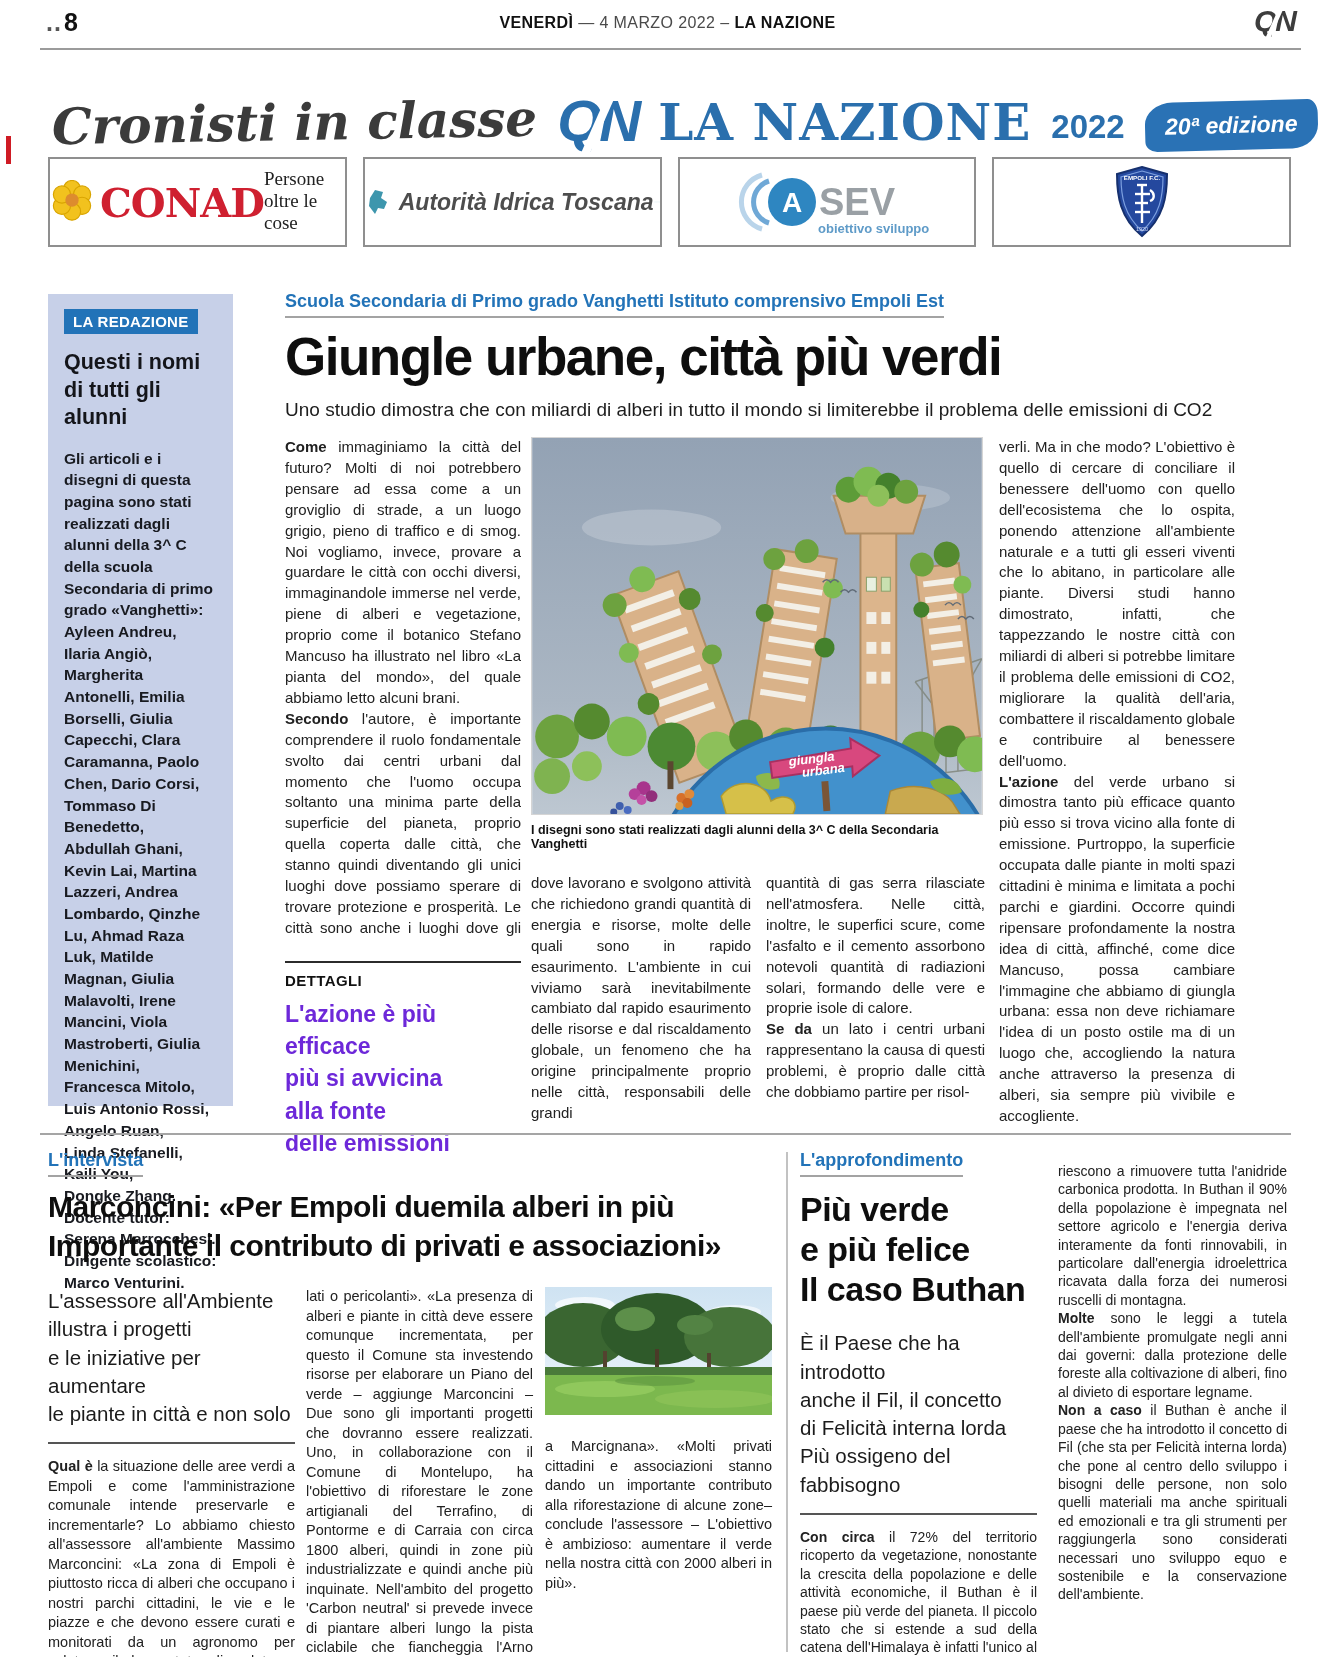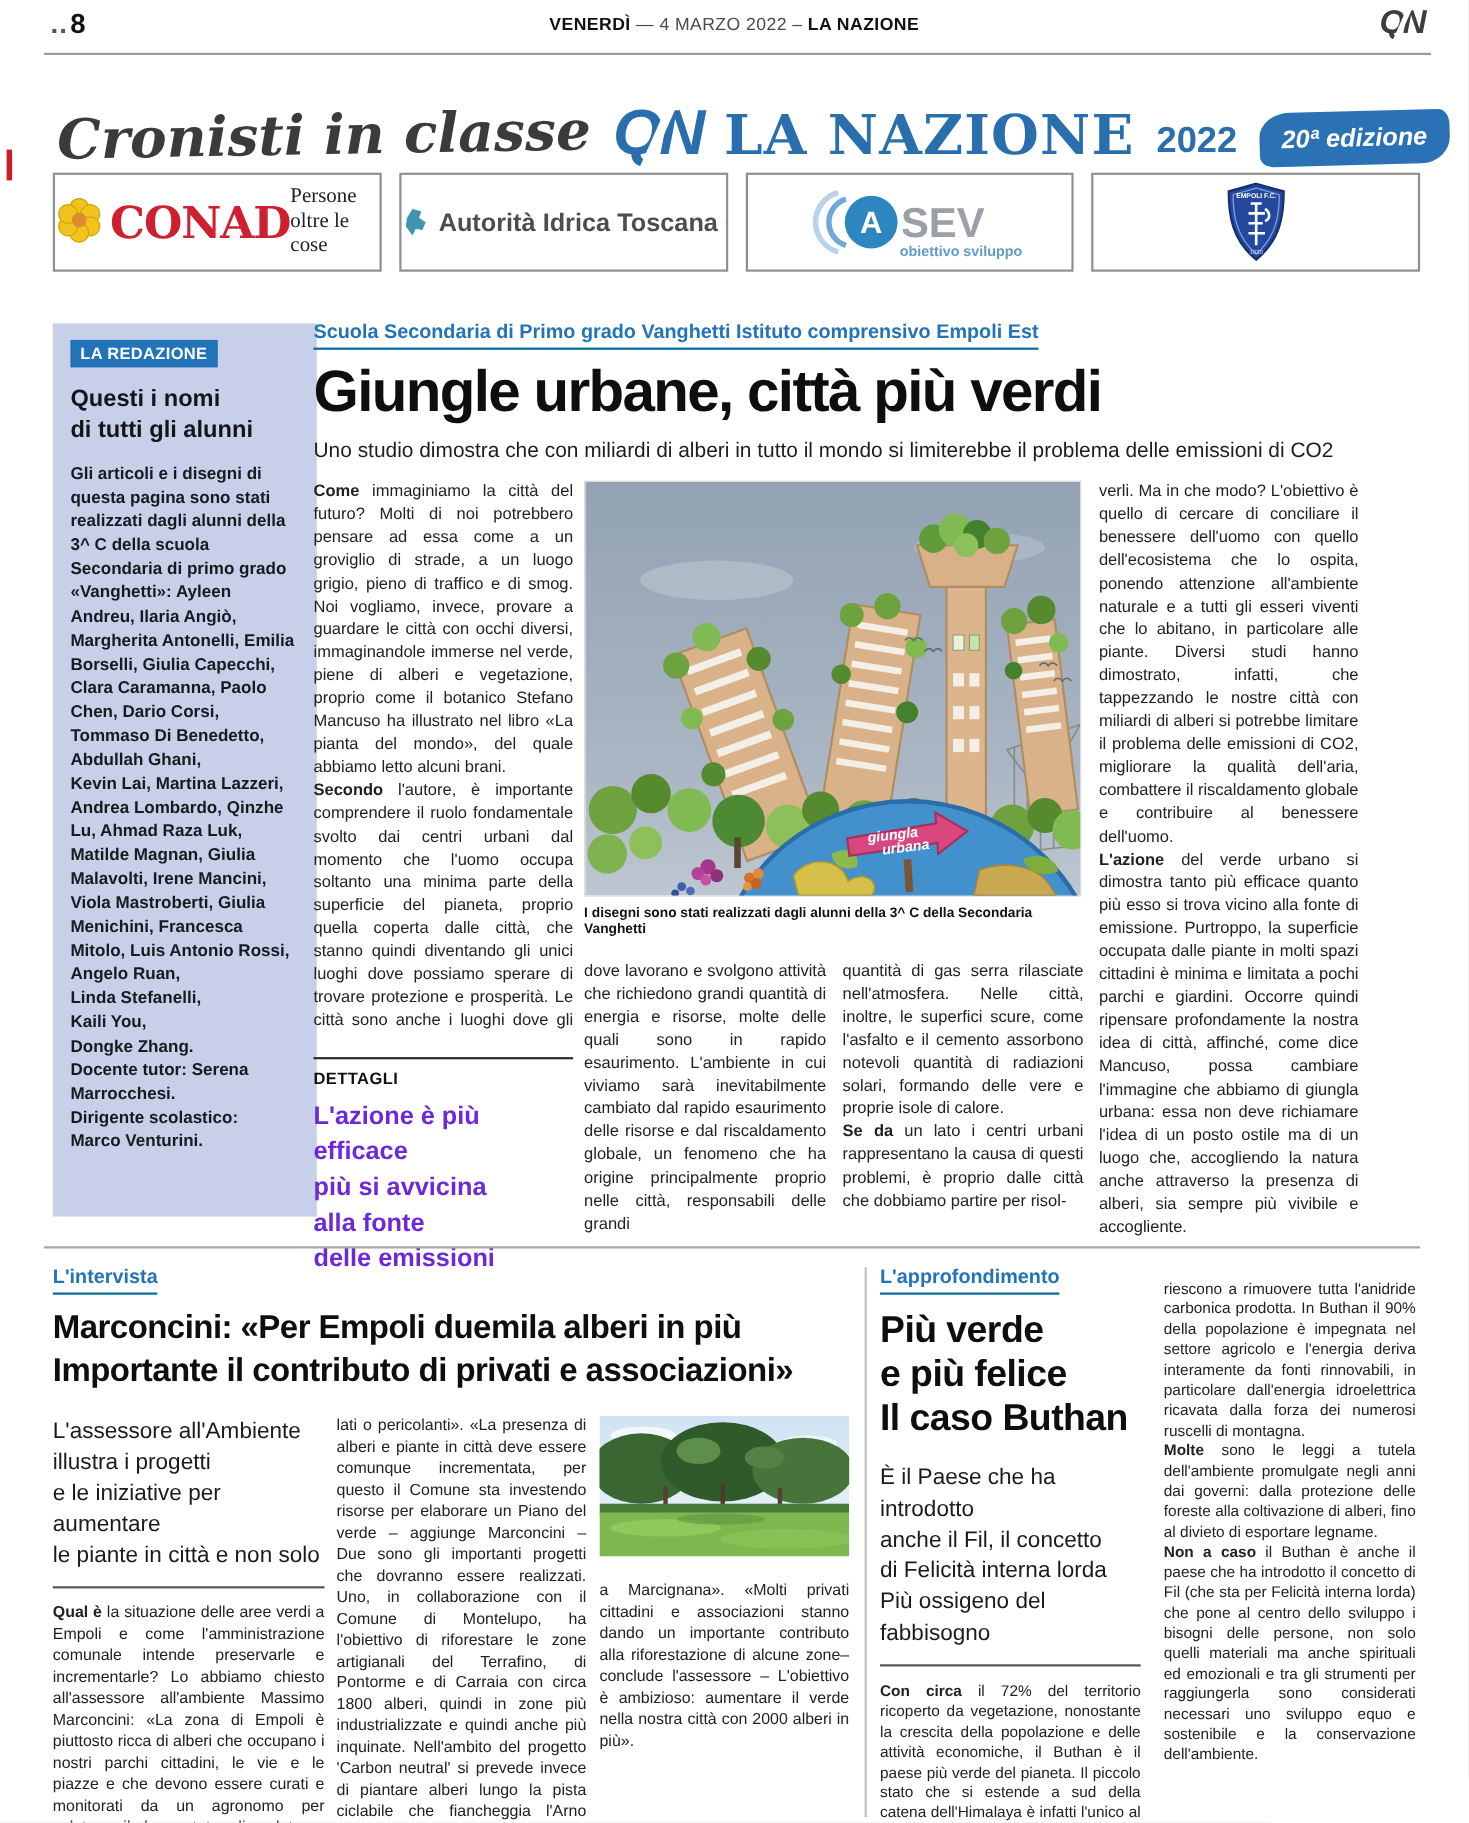--- a/index.html
+++ b/index.html
@@ -27,32 +27,32 @@
             padding:11px 20px;border-radius:28px 10px 26px 12px/22px 14px 24px 10px;transform:rotate(-1.5deg);
             margin-bottom:6px;white-space:nowrap;}
   
   .sponsors{position:absolute;left:48px;right:44px;top:157px;height:90px;display:flex;gap:16px;}
   .sponsor{flex:1;border:2px solid #8f8f8f;background:#fff;display:flex;flex-direction:row;
            align-items:center;justify-content:center;overflow:hidden;}
   .conad-row{display:flex;align-items:center;gap:6px;}
   .conad-name{font-family:"DejaVu Serif","Liberation Serif",serif;font-weight:bold;font-size:40px;color:#cf2030;letter-spacing:-1px;}
   .conad-tag{font-family:"Liberation Serif","DejaVu Serif",serif;font-size:19px;color:#222;margin-top:-2px;}
   .idrica-row{display:flex;align-items:center;gap:8px;}
-  .idrica-name{font-size:23px;font-weight:bold;color:#4d4d4d;white-space:nowrap;}
-  
-  .sidebar{position:absolute;left:48px;top:294px;width:240px;height:812px;background:#c7d0e8;
+  .idrica-name{font-size:23px;font-weight:bold;color:#4d4d4d;white-space:nowrap;font-style:italic;}
+  
+  .sidebar{position:absolute;left:48px;top:294px;width:185px;height:812px;background:#c7d0e8;
            padding:15px 16px;box-sizing:border-box;}
   .sb-badge{display:inline-block;background:#2273b8;color:#fff;font-weight:bold;font-size:15px;
             letter-spacing:.3px;padding:4px 9px;}
   .sb-title{font-size:21.5px;font-weight:700;line-height:1.28;margin-top:15px;color:#14151a;white-space:pre-line;}
   .sb-body{margin-top:16px;font-size:15.5px;line-height:1.4;font-weight:bold;color:#181a20;white-space:pre-line;}
   
   .main{position:absolute;left:285px;top:291px;width:950px;}
   .kicker{display:inline-block;color:#2273b8;font-weight:bold;font-size:18px;padding-bottom:4px;
-          border-bottom:2px solid #0369a1;}
+          border-bottom:2px solid #a3a3a3;}
   .headline{font-size:53px;font-weight:900;letter-spacing:-1.5px;margin-top:8px;color:#0e0e0e;white-space:nowrap;}
   .subhead{font-size:19px;margin-top:12px;color:#1d1d1d;}
   .main-body{position:relative;margin-top:16px;height:700px;}
   .m-col{position:absolute;text-align:justify;font-size:15px;line-height:20.9px;color:#212121;hyphens:none;}
   .jp{margin:0;}
   .jp b{font-weight:bold;}
   .m-col1{left:0;top:0;width:236px;height:500px;overflow:hidden;}
   .m-image{position:absolute;left:246px;top:0;width:452px;height:378px;border:1px solid #d5d5d5;box-sizing:border-box;}
   .m-caption{position:absolute;left:246px;top:386px;width:452px;font-size:12.5px;font-weight:bold;color:#111;}
   .m-col2{left:246px;top:436px;width:220px;height:240px;}

